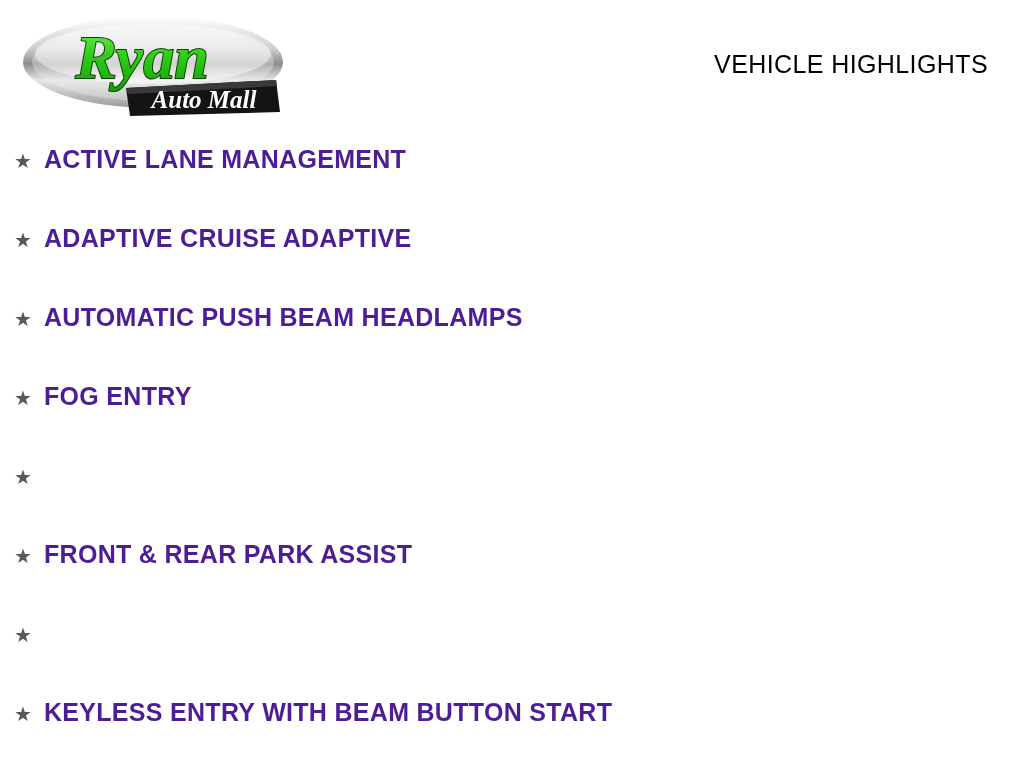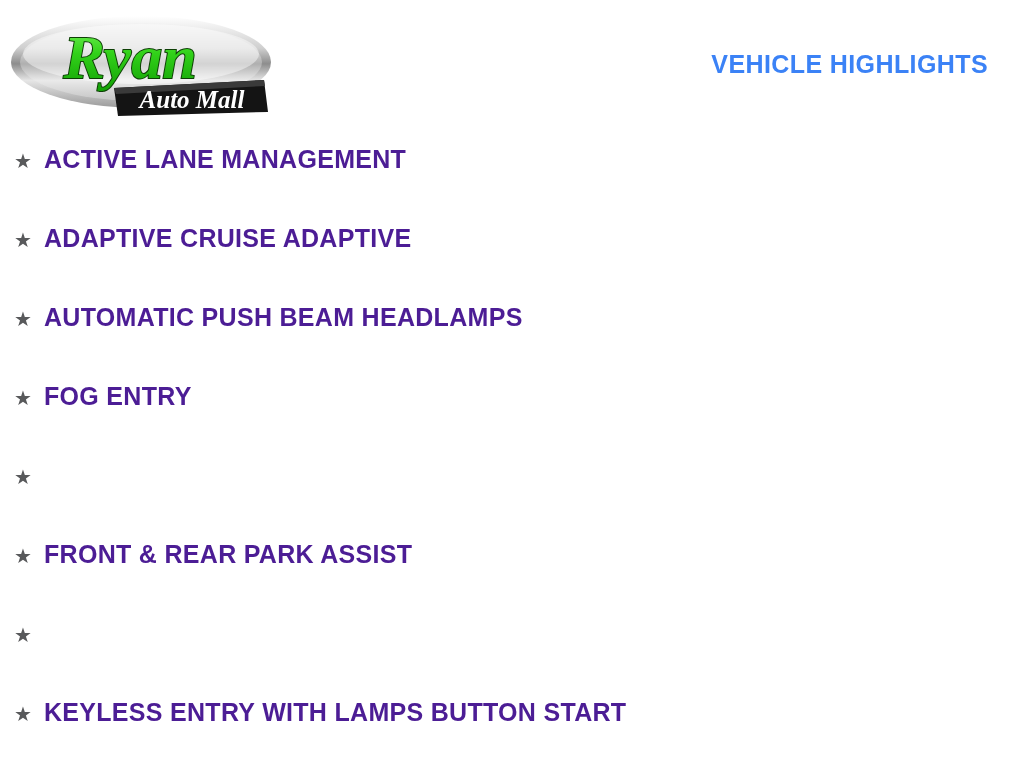--- a/index.html
+++ b/index.html
@@ -25,34 +25,34 @@
   .header {
     position: absolute;
     top: 0;
     left: 0;
     width: 1024px;
     height: 130px;
   }
 
   .logo {
     position: absolute;
-    left: 6px;
+    left: 18px;
     top: 10px;
     width: 270px;
     height: 112px;
   }
   .logo svg { display: block; }
 
   .header-title {
     position: absolute;
     right: 36px;
     top: 50px;
     font-size: 25px;
-    font-weight: bold;
-    color: #3b82f6;
+    font-weight: normal;
+    color: #000000;
     letter-spacing: 0.4px;
     white-space: nowrap;
   }
 
   
   .highlights {
     position: absolute;
     left: 0;
     top: 142px;
     width: 1024px;
@@ -146,17 +146,17 @@
     </li>
     <li class="highlight-item">
       <span class="bullet-star">★</span>
       <span class="highlight-label">FRONT &amp; REAR PARK ASSIST</span>
     </li>
     <li class="highlight-item">
       <span class="bullet-star">★</span>
     </li>
     <li class="highlight-item">
       <span class="bullet-star">★</span>
-      <span class="highlight-label">KEYLESS ENTRY WITH LAMPS BUTTON START</span>
+      <span class="highlight-label">KEYLESS ENTRY WITH BEAM BUTTON START</span>
     </li>
   </ul>
 
 </div>
 
 </body></html>

